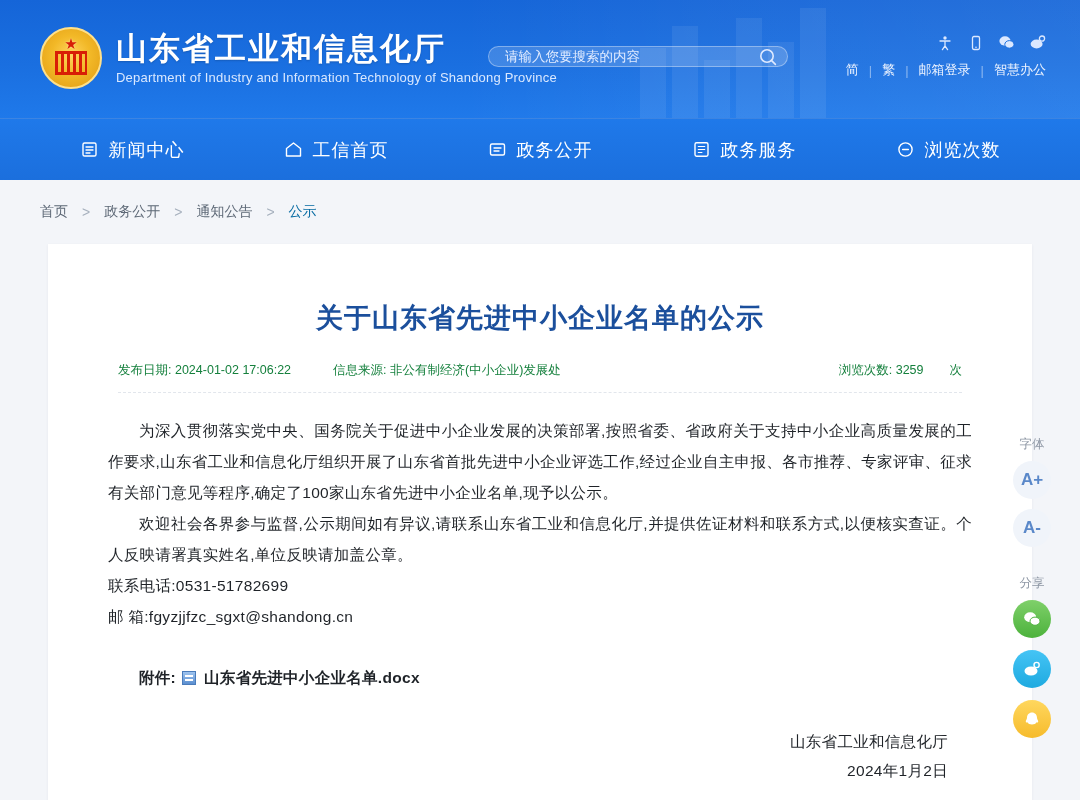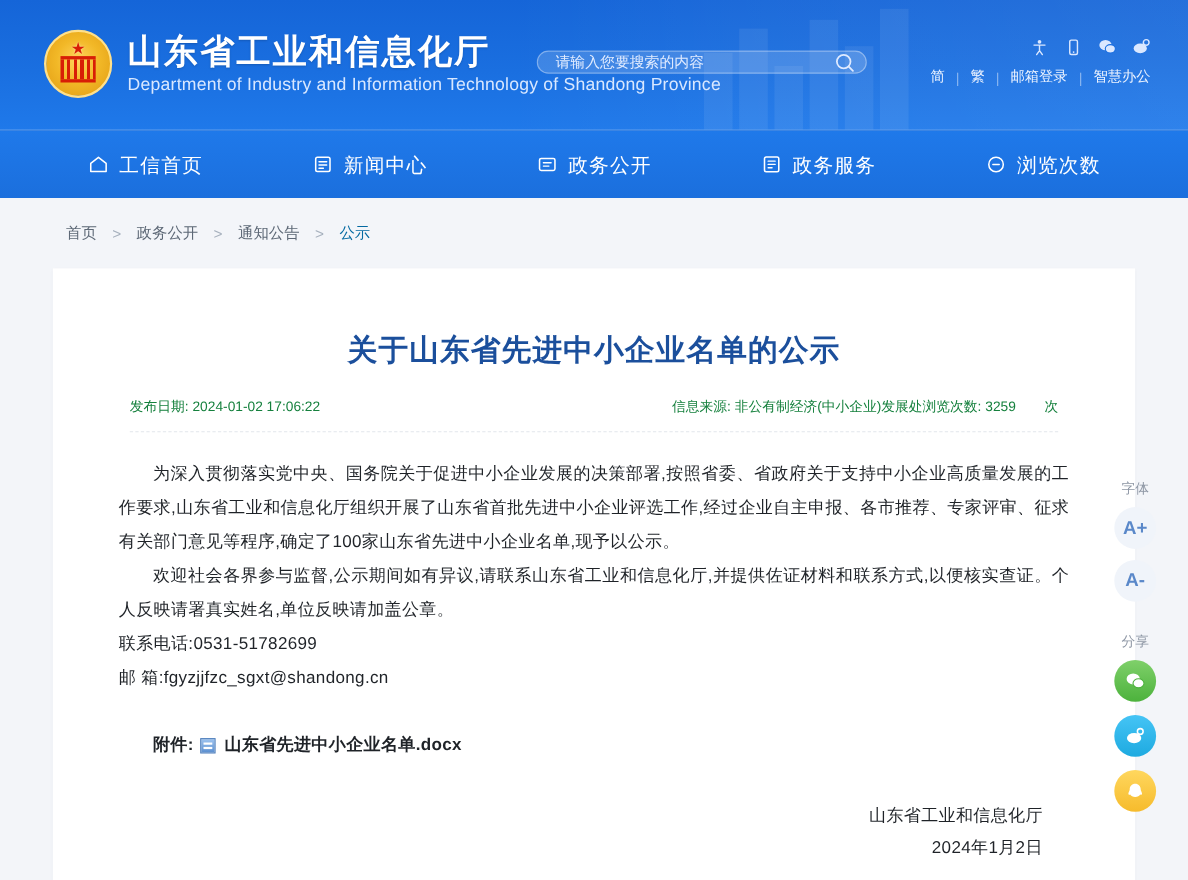--- a/index.html
+++ b/index.html
@@ -54,21 +54,21 @@
   .site-title {
     color: #fff;
     font-size: 31px;
     font-weight: bold;
     letter-spacing: 2px;
     line-height: 1.15;
     text-shadow: 0 1px 2px rgba(0,0,0,.18);
   }
   .site-sub {
     color: #d9e8ff;
-    font-size: 16px;
+    font-size: 13px;
     letter-spacing: .2px;
     margin-top: 4px;
   }
 
   .search-box {
     position: absolute; left: 488px; top: 46px;
     width: 300px; height: 21px;
     background: rgba(255,255,255,0.16);
     border: 1px solid rgba(255,255,255,0.35);
     border-radius: 18px;
@@ -123,21 +123,21 @@
   }
   .nav-item .ni-icon {
     width: 20px; height: 20px;
     display: inline-flex; align-items: center; justify-content: center;
   }
 
   
   .crumb {
     height: 64px;
     display: flex; align-items: center;
-    padding-left: 60px;
+    padding-left: 40px;
     font-size: 14px; color: #5d6876;
     gap: 14px;
   }
   .crumb .c-item { cursor: pointer; }
   .crumb .c-sep { color: #a6b0bd; }
   .crumb .c-item.active { color: #0369a1; }
 
   
   .stage { position: relative; }
   .card {
@@ -157,21 +157,21 @@
     margin: 16px 0 26px;
   }
   .meta {
     display: flex; align-items: center;
     font-size: 12.5px; color: #15803d;
     border-bottom: 1px dashed #e2e6ec;
     padding-bottom: 13px;
     margin: 0 10px 22px 10px;
   }
   .meta .m-date { margin-right: 42px; }
-  .meta .m-src { flex: 1; text-align: right; }
+  .meta .m-src { flex: 1; }
   .meta .m-views { margin-right: 26px; }
 
   .body-text {
     font-size: 15.5px;
     color: #1f2328;
     line-height: 2.0;
     letter-spacing: .3px;
   }
   .body-text p { text-indent: 2em; margin: 0; text-align: justify; }
   .body-text p.noindent { text-indent: 0; }
@@ -300,33 +300,33 @@
       <span class="sep">|</span>
       <span class="link">智慧办公</span>
     </div>
   </div>
 </div>
 
 <div class="nav">
   <div class="nav-item">
     <span class="ni-icon">
       <svg width="19" height="19" viewBox="0 0 19 19">
-          <path d="M2.5 8.5 9.5 3l7 5.5V16h-14z" fill="none" stroke="#fff" stroke-width="1.4" stroke-linejoin="round"></path>
+          <rect x="3" y="3" width="13" height="13" rx="1.6" fill="none" stroke="#fff" stroke-width="1.4"></rect>
+          <path d="M6 7h7M6 10h7M6 13h4" stroke="#fff" stroke-width="1.3" stroke-linecap="round"></path>
         </svg>
     </span>
-    <span>工信首页</span>
+    <span>新闻中心</span>
   </div>
   <div class="nav-item">
     <span class="ni-icon">
       <svg width="19" height="19" viewBox="0 0 19 19">
-          <rect x="3" y="3" width="13" height="13" rx="1.6" fill="none" stroke="#fff" stroke-width="1.4"></rect>
-          <path d="M6 7h7M6 10h7M6 13h4" stroke="#fff" stroke-width="1.3" stroke-linecap="round"></path>
+          <path d="M2.5 8.5 9.5 3l7 5.5V16h-14z" fill="none" stroke="#fff" stroke-width="1.4" stroke-linejoin="round"></path>
         </svg>
     </span>
-    <span>新闻中心</span>
+    <span>工信首页</span>
   </div>
   <div class="nav-item">
     <span class="ni-icon">
       <svg width="19" height="19" viewBox="0 0 19 19">
           <rect x="2.5" y="4" width="14" height="11" rx="1.5" fill="none" stroke="#fff" stroke-width="1.4"></rect>
           <path d="M6 8h7M6 11h5" stroke="#fff" stroke-width="1.3" stroke-linecap="round"></path>
         </svg>
     </span>
     <span>政务公开</span>
   </div>

